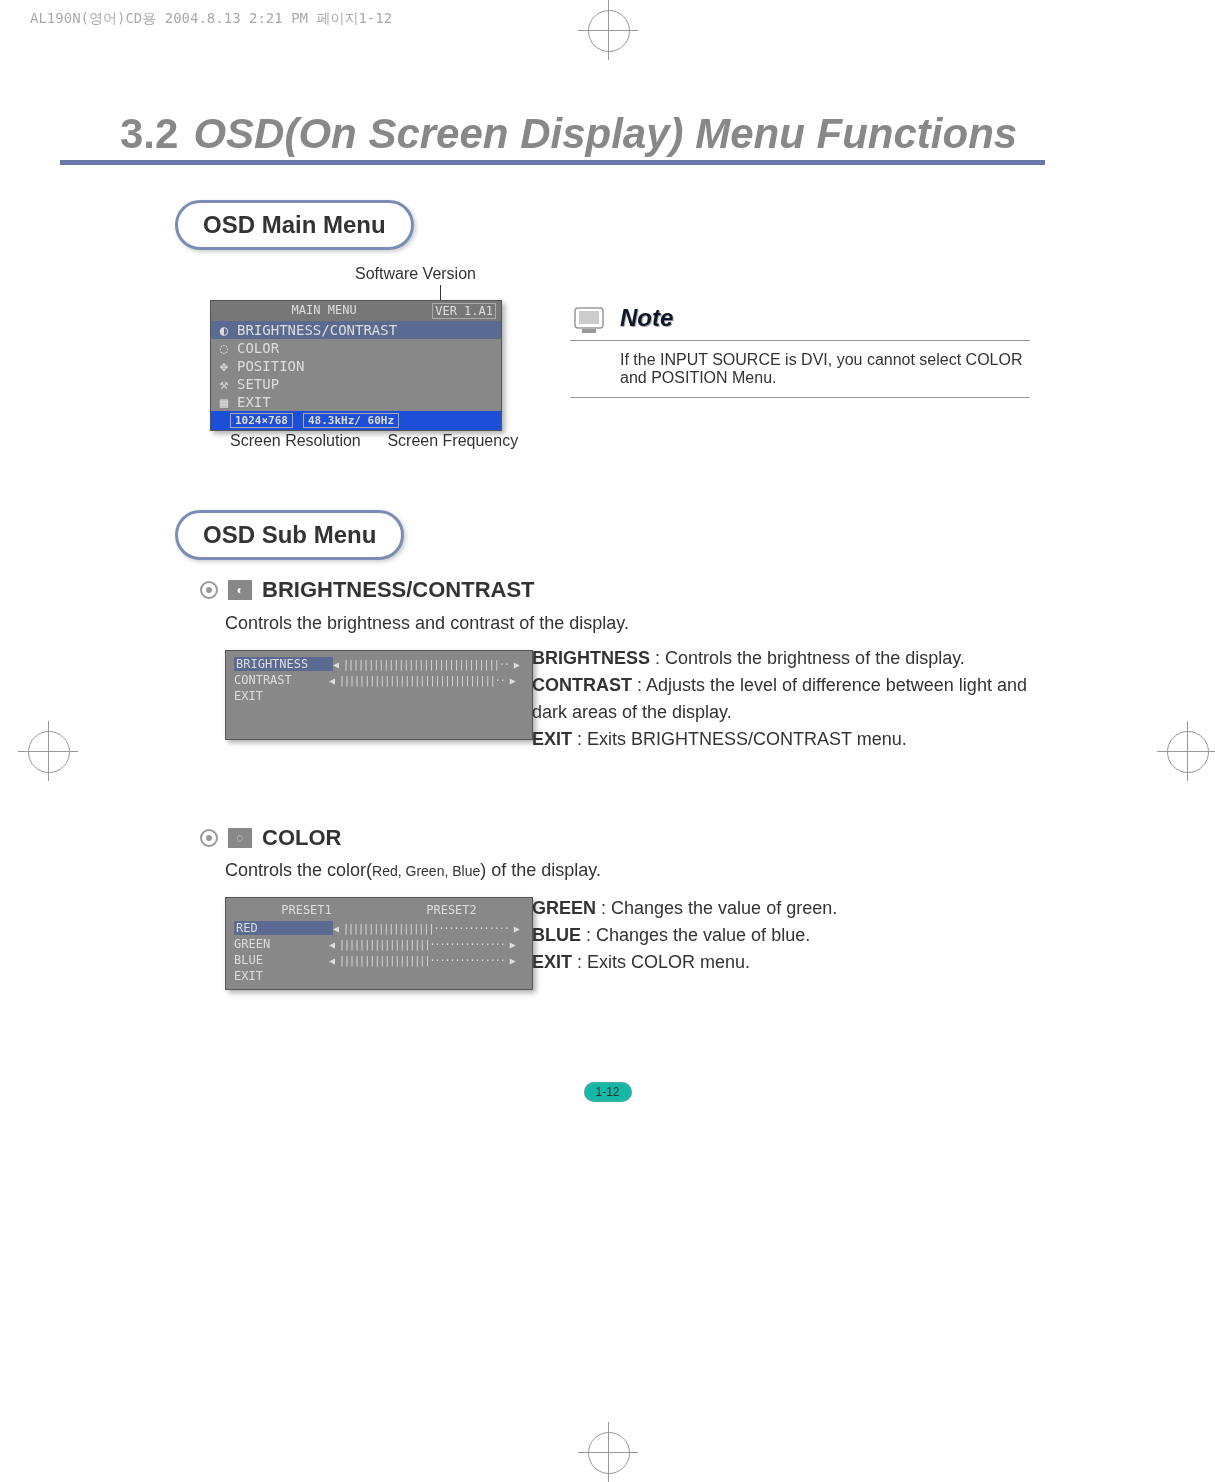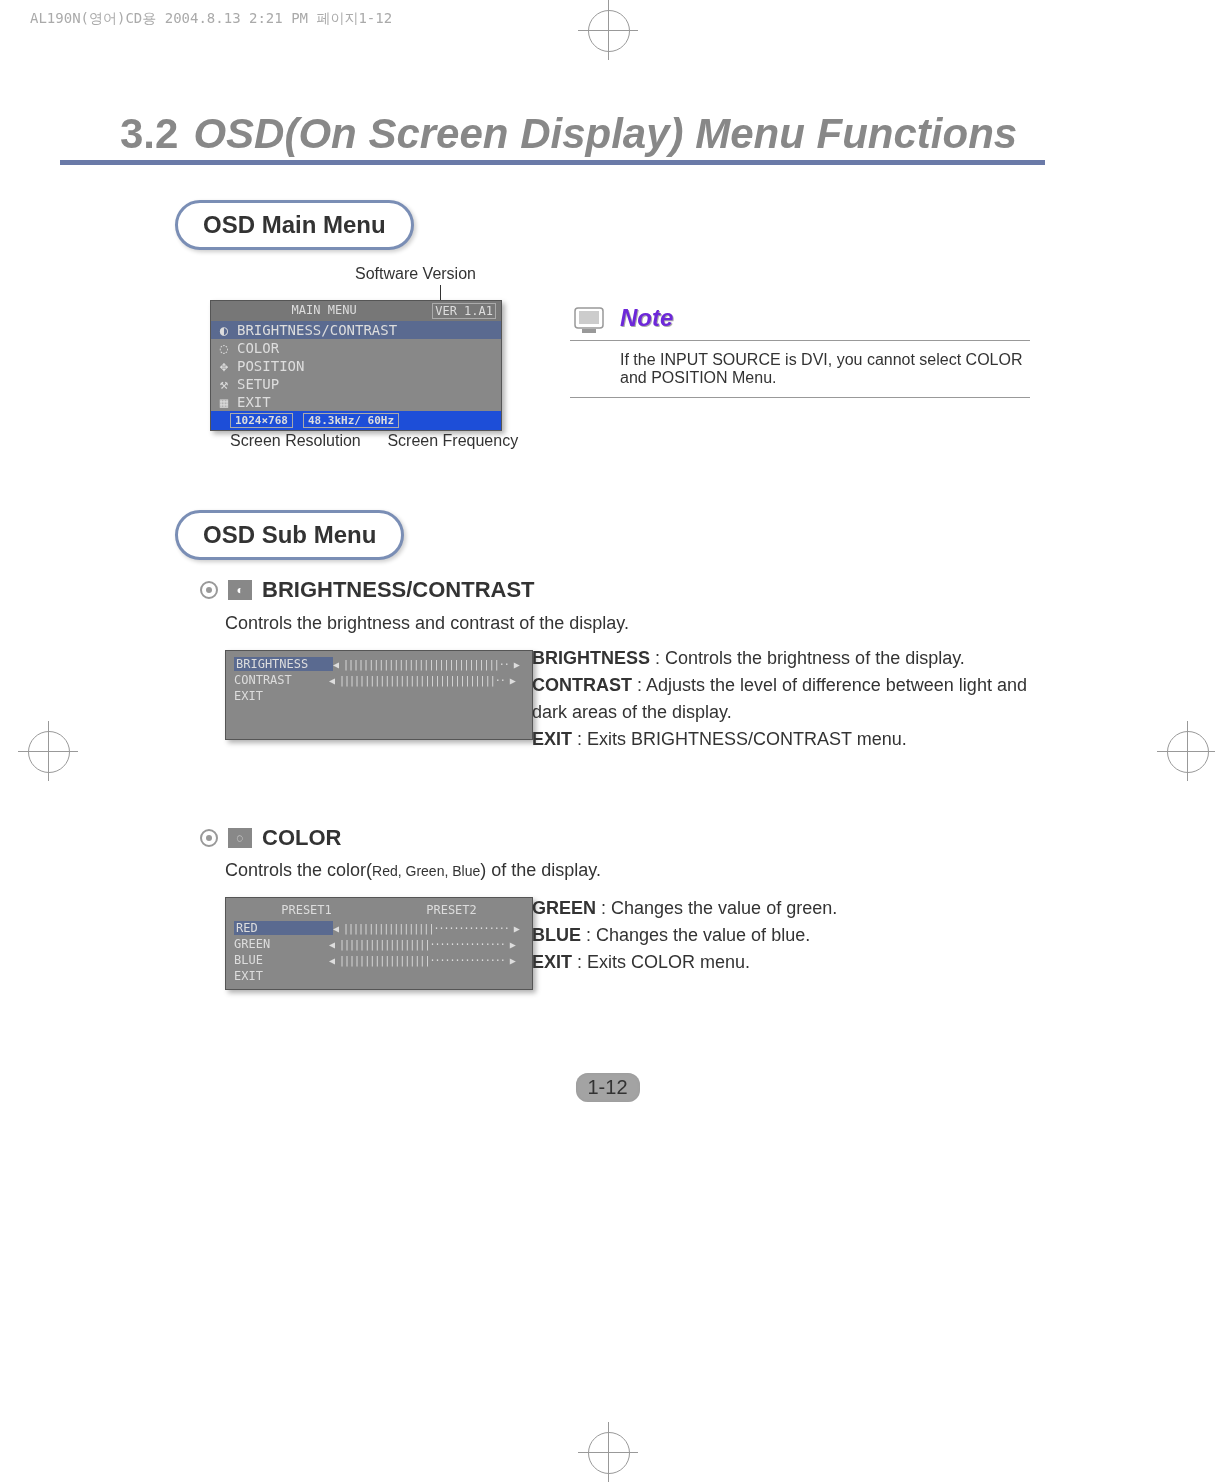--- a/index.html
+++ b/index.html
@@ -182,21 +182,21 @@
     .note-icon {
       width: 40px;
       height: 35px;
       margin-right: 10px;
       position: relative;
     }
     .note-title {
       font-size: 24px;
       font-style: italic;
       font-weight: bold;
-      color: #6d28d9;
+      color: #0f172a;
       text-shadow: 1px 1px 0 #aaa;
     }
     .note-body {
       padding: 10px 0 10px 50px;
       font-size: 16px;
       color: #333;
       border-bottom: 1px solid #999;
     }
     .bullet-box {
       position: absolute;
@@ -308,24 +308,24 @@
       top: 895px;
     }
     .desc-list .term {
       font-weight: bold;
     }
     .page-number-pill {
       position: absolute;
       bottom: 380px;
       left: 50%;
       transform: translateX(-50%);
-      background: #a3a3a3;
+      background: #14b8a6;
       border-radius: 12px;
       padding: 3px 12px;
-      font-size: 20px;
+      font-size: 12px;
       color: #333;
       box-shadow: inset 0 0 3px #999;
     }
     .crop-marks-bottom {
       position: absolute;
       bottom: 0;
       left: 50%;
       transform: translateX(-50%);
       width: 60px;
       height: 60px;

